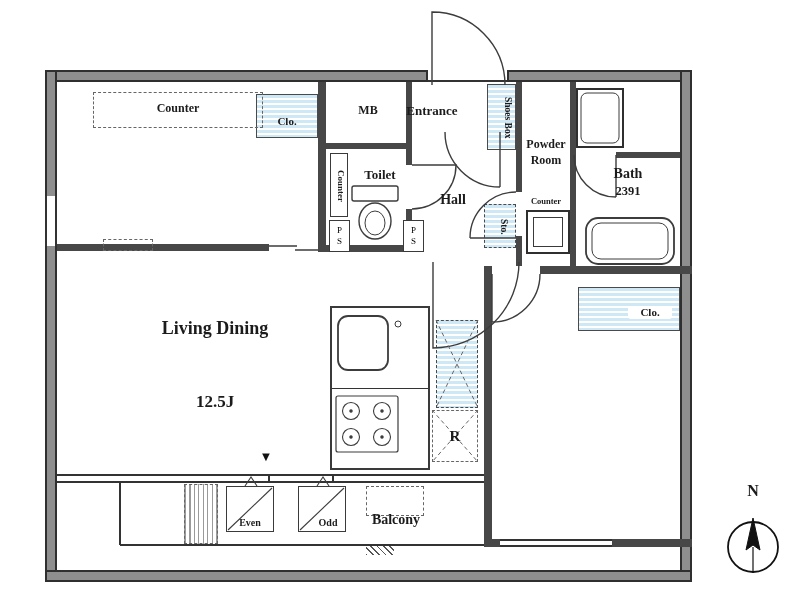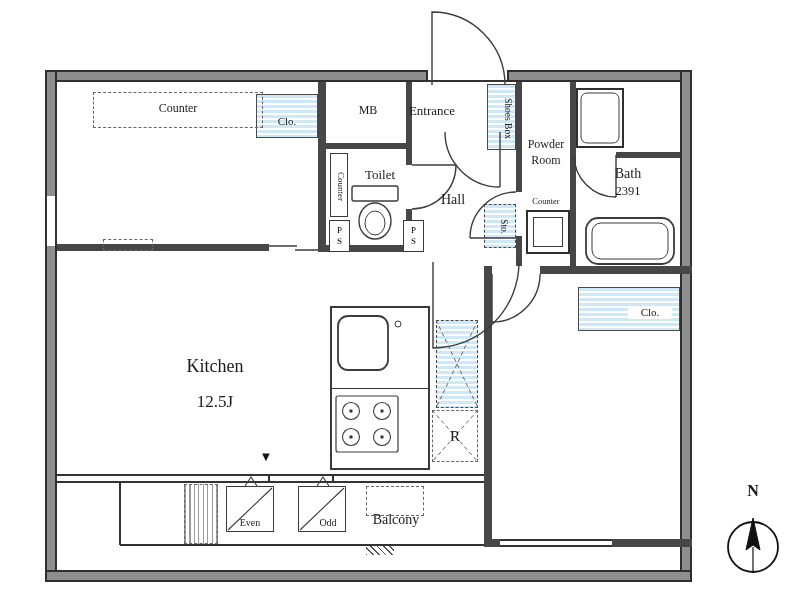--- a/index.html
+++ b/index.html
@@ -9,21 +9,21 @@
   .wall{position:absolute;background:#474747;}
   .line{position:absolute;background:#333;}
   .window-h{position:absolute;background:#fff;border-top:2px solid #333;border-bottom:2px solid #333;box-sizing:border-box;}
   .window-v{position:absolute;background:#fff;border-left:2px solid #333;border-right:2px solid #333;box-sizing:border-box;}
   .hatch{position:absolute;background:repeating-linear-gradient(180deg,#cfe8f6 0 3px,#ffffff 3px 5px);
          border:1px solid #4a4a4a;box-sizing:border-box;}
   .hatch.dashed{border:1px dashed #4a4a4a;}
   .dashbox{position:absolute;border:1px dashed #666;box-sizing:border-box;}
   .solidbox{position:absolute;border:1.5px solid #3a3a3a;background:#fff;box-sizing:border-box;}
   .boldbox{position:absolute;border:2.5px solid #2f2f2f;background:#fff;box-sizing:border-box;}
-  .lbl{position:absolute;color:#1b1b1b;text-align:center;line-height:1.15;white-space:nowrap;}
+  .lbl{position:absolute;color:#1b1b1b;text-align:center;line-height:1.15;white-space:nowrap;font-weight:bold;}
   .vtext{writing-mode:vertical-rl;}
   .upright{writing-mode:vertical-rl;text-orientation:upright;letter-spacing:1px;}
   .stripes-v{background:repeating-linear-gradient(90deg,#9a9a9a 0 1px,transparent 1px 4.5px);}
   .hatch-diag{position:absolute;background:repeating-linear-gradient(45deg,#555 0 1.2px,transparent 1.2px 4.5px);}
   .flexc{display:flex;align-items:center;justify-content:center;}
   svg.overlay{position:absolute;left:0;top:0;pointer-events:none;}
 </style>
 </head>
 <body>
 
@@ -137,21 +137,21 @@
       <path d="M317 486 L323 477 L329 486"></path>
     </g>
     <g>
       <circle cx="753" cy="547" r="25" stroke="#111" stroke-width="1.8" fill="#fff"></circle>
       <path d="M753 547 L753 573" stroke="#111" stroke-width="1.2"></path>
       <polygon points="753,518 760,550 753,545 746,550" fill="#111" stroke="#111" stroke-width="1"></polygon>
     </g>
   </svg>
 
 
-  <div class="lbl" style="left:135px;top:356px;width:160px;font-size:18px">Kitchen</div>
+  <div class="lbl" style="left:135px;top:318px;width:160px;font-size:18px">Living Dining</div>
   <div class="lbl" style="left:135px;top:392px;width:160px;font-size:17px">12.5J</div>
 
 
   <div class="lbl" style="left:382px;top:104px;width:100px;font-size:13px">Entrance</div>
   <div class="lbl" style="left:418px;top:192px;width:70px;font-size:14px">Hall</div>
   <div class="lbl" style="left:352px;top:168px;width:56px;font-size:13px">Toilet</div>
   <div class="lbl" style="left:518px;top:138px;width:56px;font-size:12px">Powder</div>
   <div class="lbl" style="left:518px;top:154px;width:56px;font-size:12px">Room</div>
   <div class="lbl" style="left:600px;top:166px;width:56px;font-size:14px">Bath</div>
   <div class="lbl" style="left:600px;top:184px;width:56px;font-size:12.5px">2391</div>

